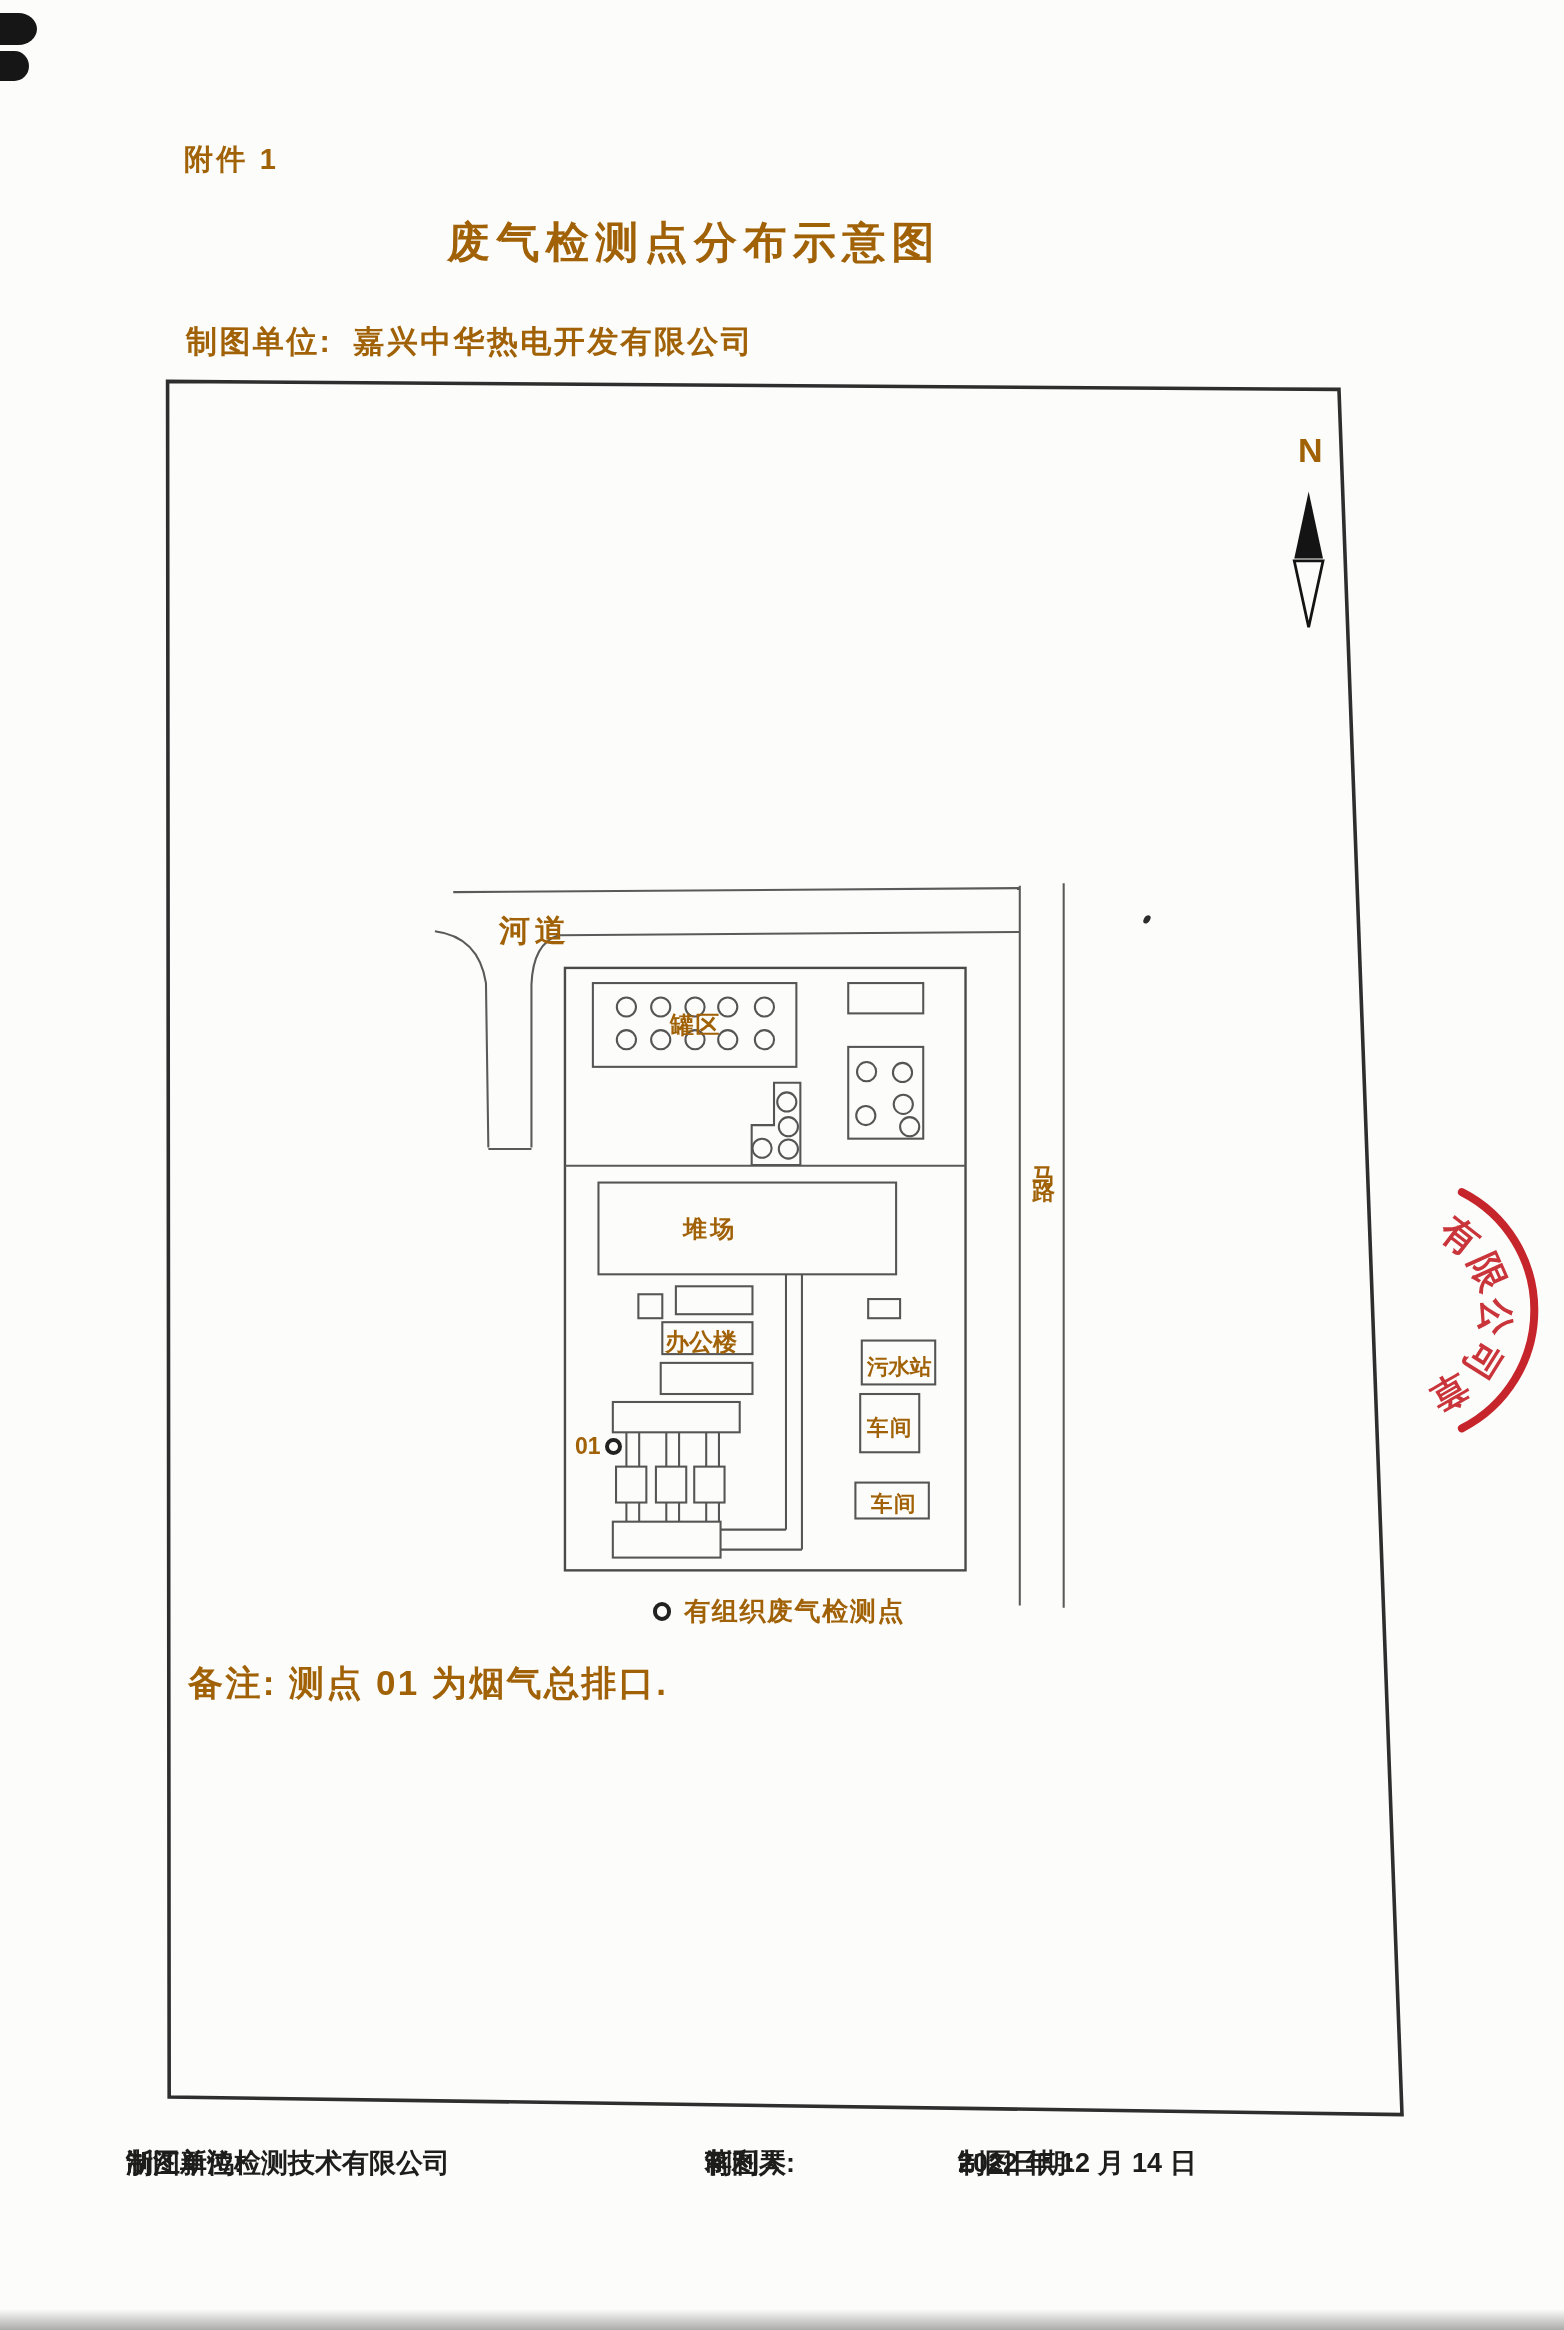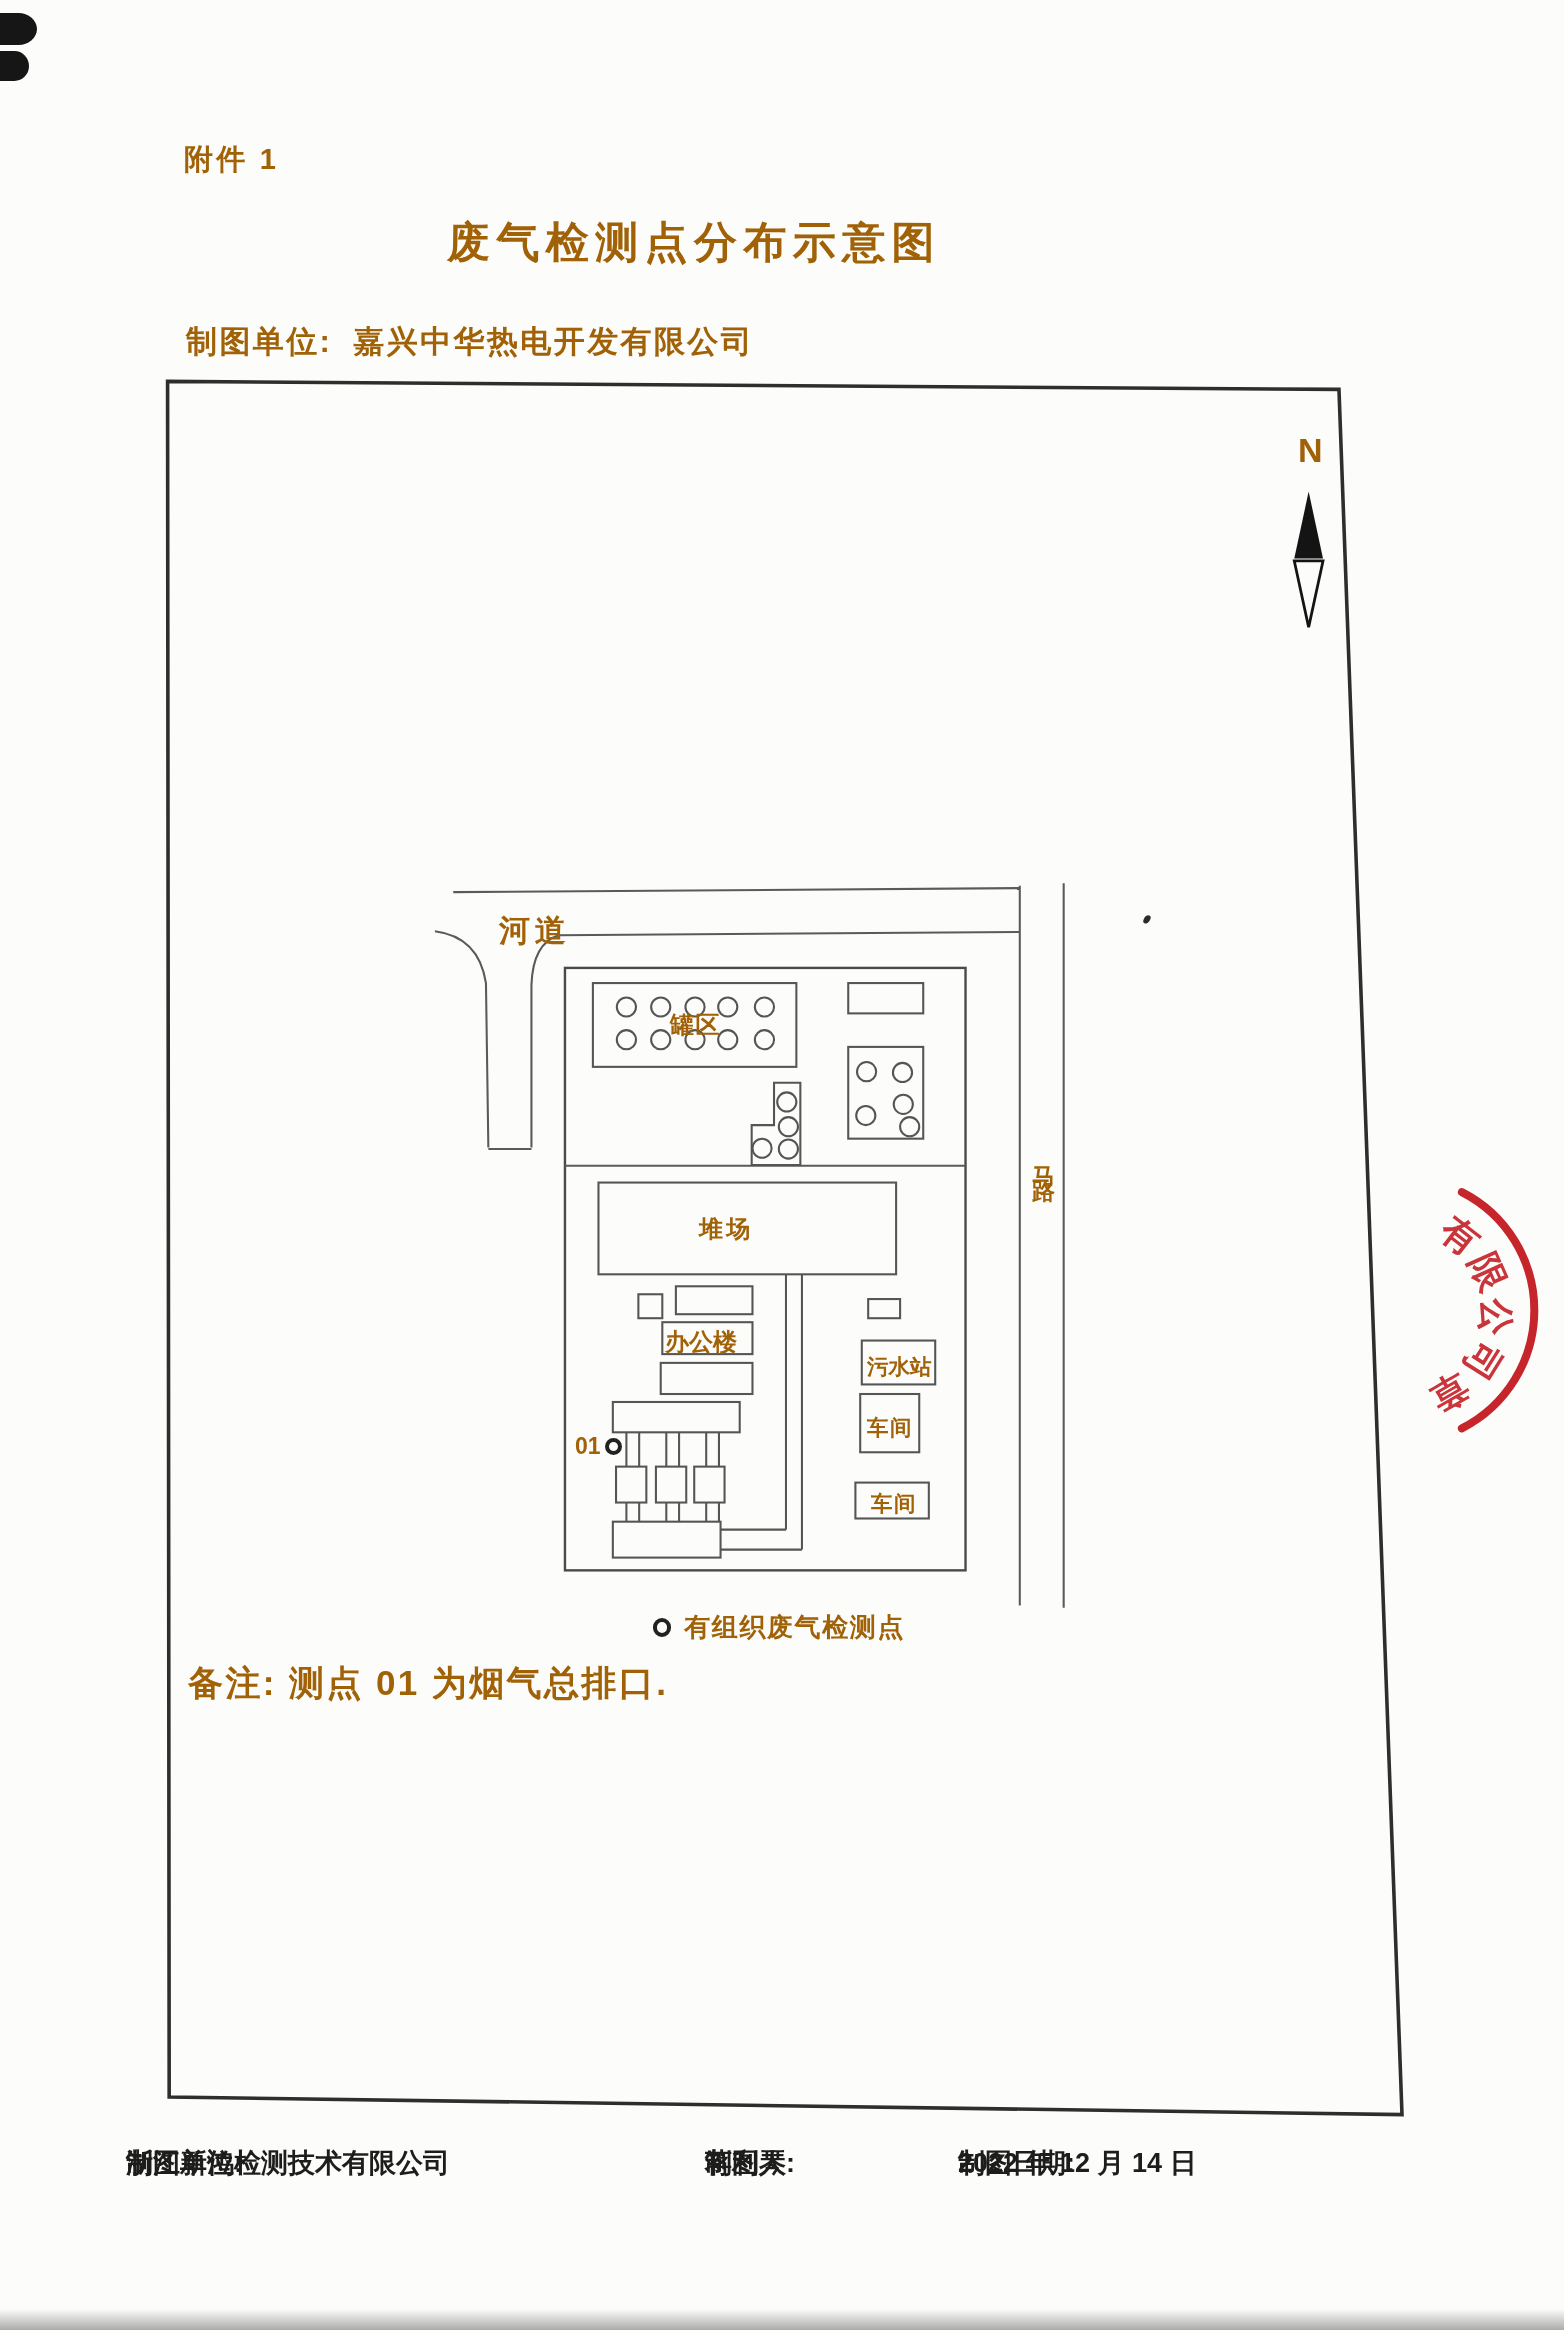--- a/index.html
+++ b/index.html
@@ -12,30 +12,30 @@
   .abs{position:absolute;}
   .txt{white-space:nowrap;font-weight:bold;color:#a16207;}
   .attachment{left:184px;top:140px;font-size:29px;letter-spacing:3.2px;}
   .title{left:0;top:214px;width:1388px;text-align:center;font-size:43px;letter-spacing:6.4px;}
   .company{left:186px;top:321px;font-size:31px;letter-spacing:2.4px;}
   .company .gap{display:inline-block;width:21px;}
   .n-label{left:1298px;top:431px;font-size:34px;letter-spacing:0;}
   .river-label{left:492px;top:910px;font-size:31px;letter-spacing:4.8px;margin-left:7px;}
   .road-label{left:1029px;top:1149px;font-size:23px;writing-mode:vertical-rl;text-orientation:upright;letter-spacing:11.2px;}
   .lbl-tank{left:670px;top:1009px;font-size:24px;letter-spacing:1.6px;}
-  .lbl-yard{left:683px;top:1213px;font-size:24px;letter-spacing:3.2px;margin-left:16px;}
+  .lbl-yard{left:683px;top:1213px;font-size:24px;letter-spacing:3.2px;}
   .lbl-office{left:665px;top:1326px;font-size:24px;}
   .lbl-sewage{left:867px;top:1352px;font-size:21.5px;}
   .lbl-ws1{left:867px;top:1413px;font-size:21.5px;letter-spacing:1.6px;}
   .lbl-ws2{left:871px;top:1489px;font-size:21.5px;letter-spacing:1.6px;}
   .point01{left:575px;top:1433px;font-size:23px;display:flex;align-items:center;gap:4px;}
   .ring{display:inline-block;border-radius:50%;border:4px solid #222;background:transparent;}
   .ring.small{width:9.6px;height:9.6px;}
   .ring.legend-ring{width:10.4px;height:10.4px;border-width:4.8px;}
-  .legend{left:653px;top:1594px;display:flex;align-items:center;gap:12.8px;font-size:26px;margin-top:16px;}
+  .legend{left:653px;top:1594px;display:flex;align-items:center;gap:12.8px;font-size:26px;}
   .legend .txt{letter-spacing:1.6px;}
   .note{left:188px;top:1660px;font-size:35px;letter-spacing:2.4px;}
   .footer{left:0;top:2145px;width:1564px;height:35px;font-size:27px;}
   .footer span{position:absolute;white-space:nowrap;font-weight:bold;}
   .f-unit{left:126px;}
   .f-drafter{left:705px;}
   .f-date{left:958px;}
   .stamp-char{
     font-size:37px;font-weight:bold;line-height:1;
     transform-origin:center center;opacity:.92;

